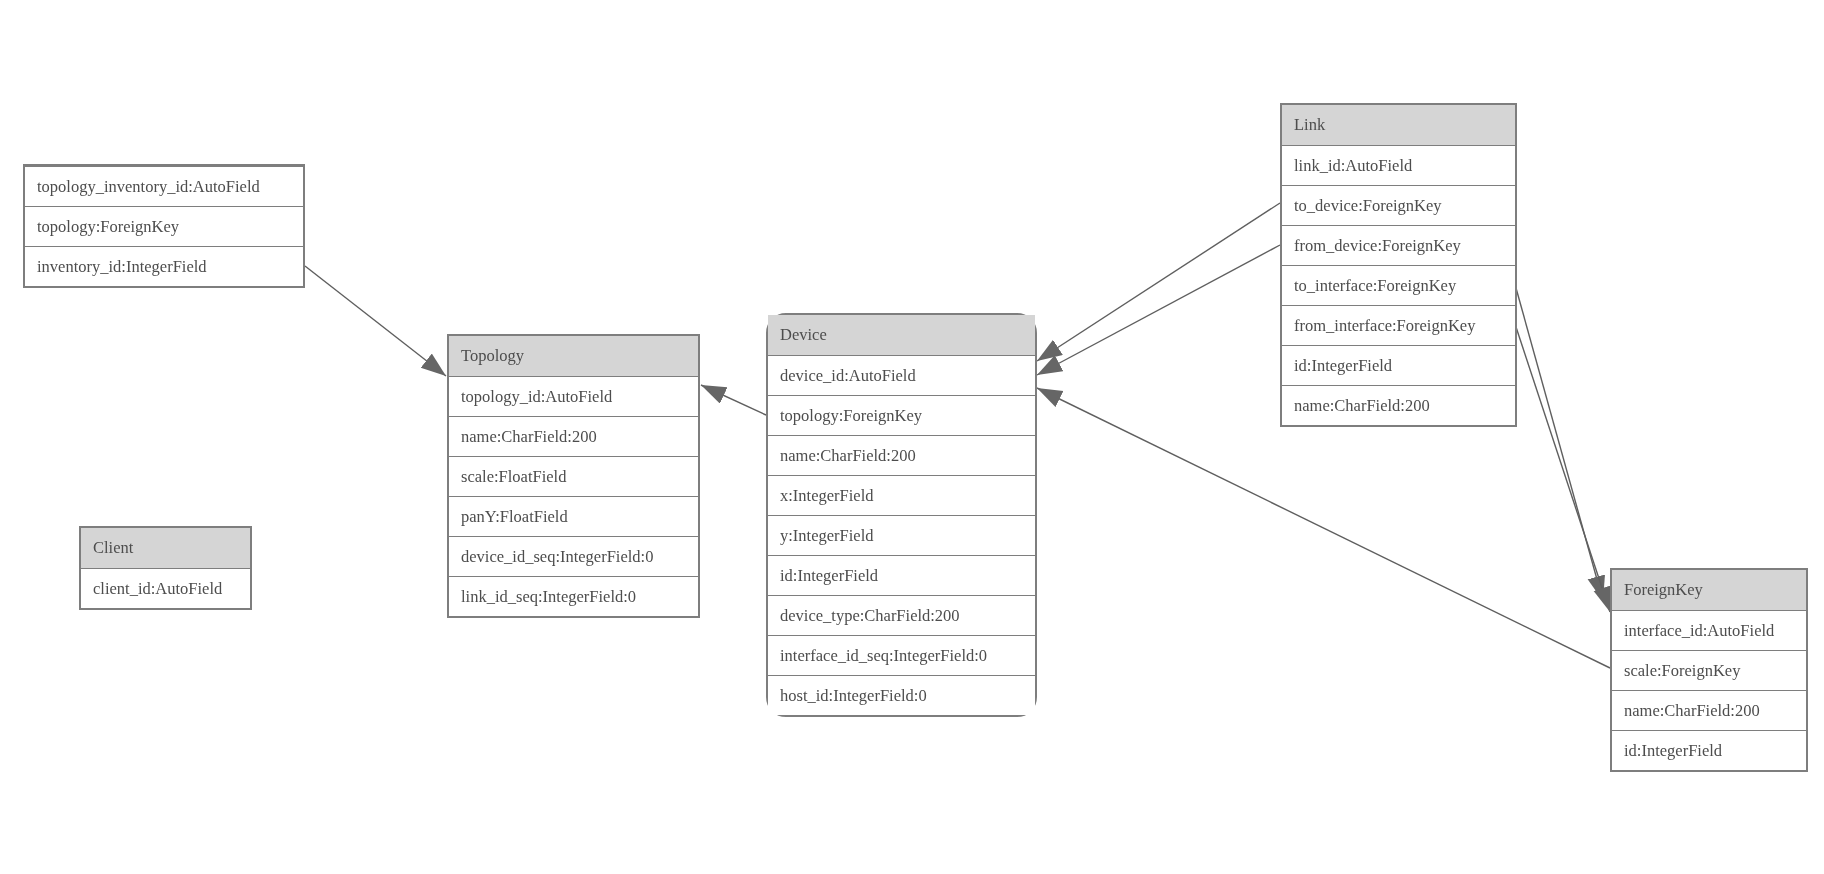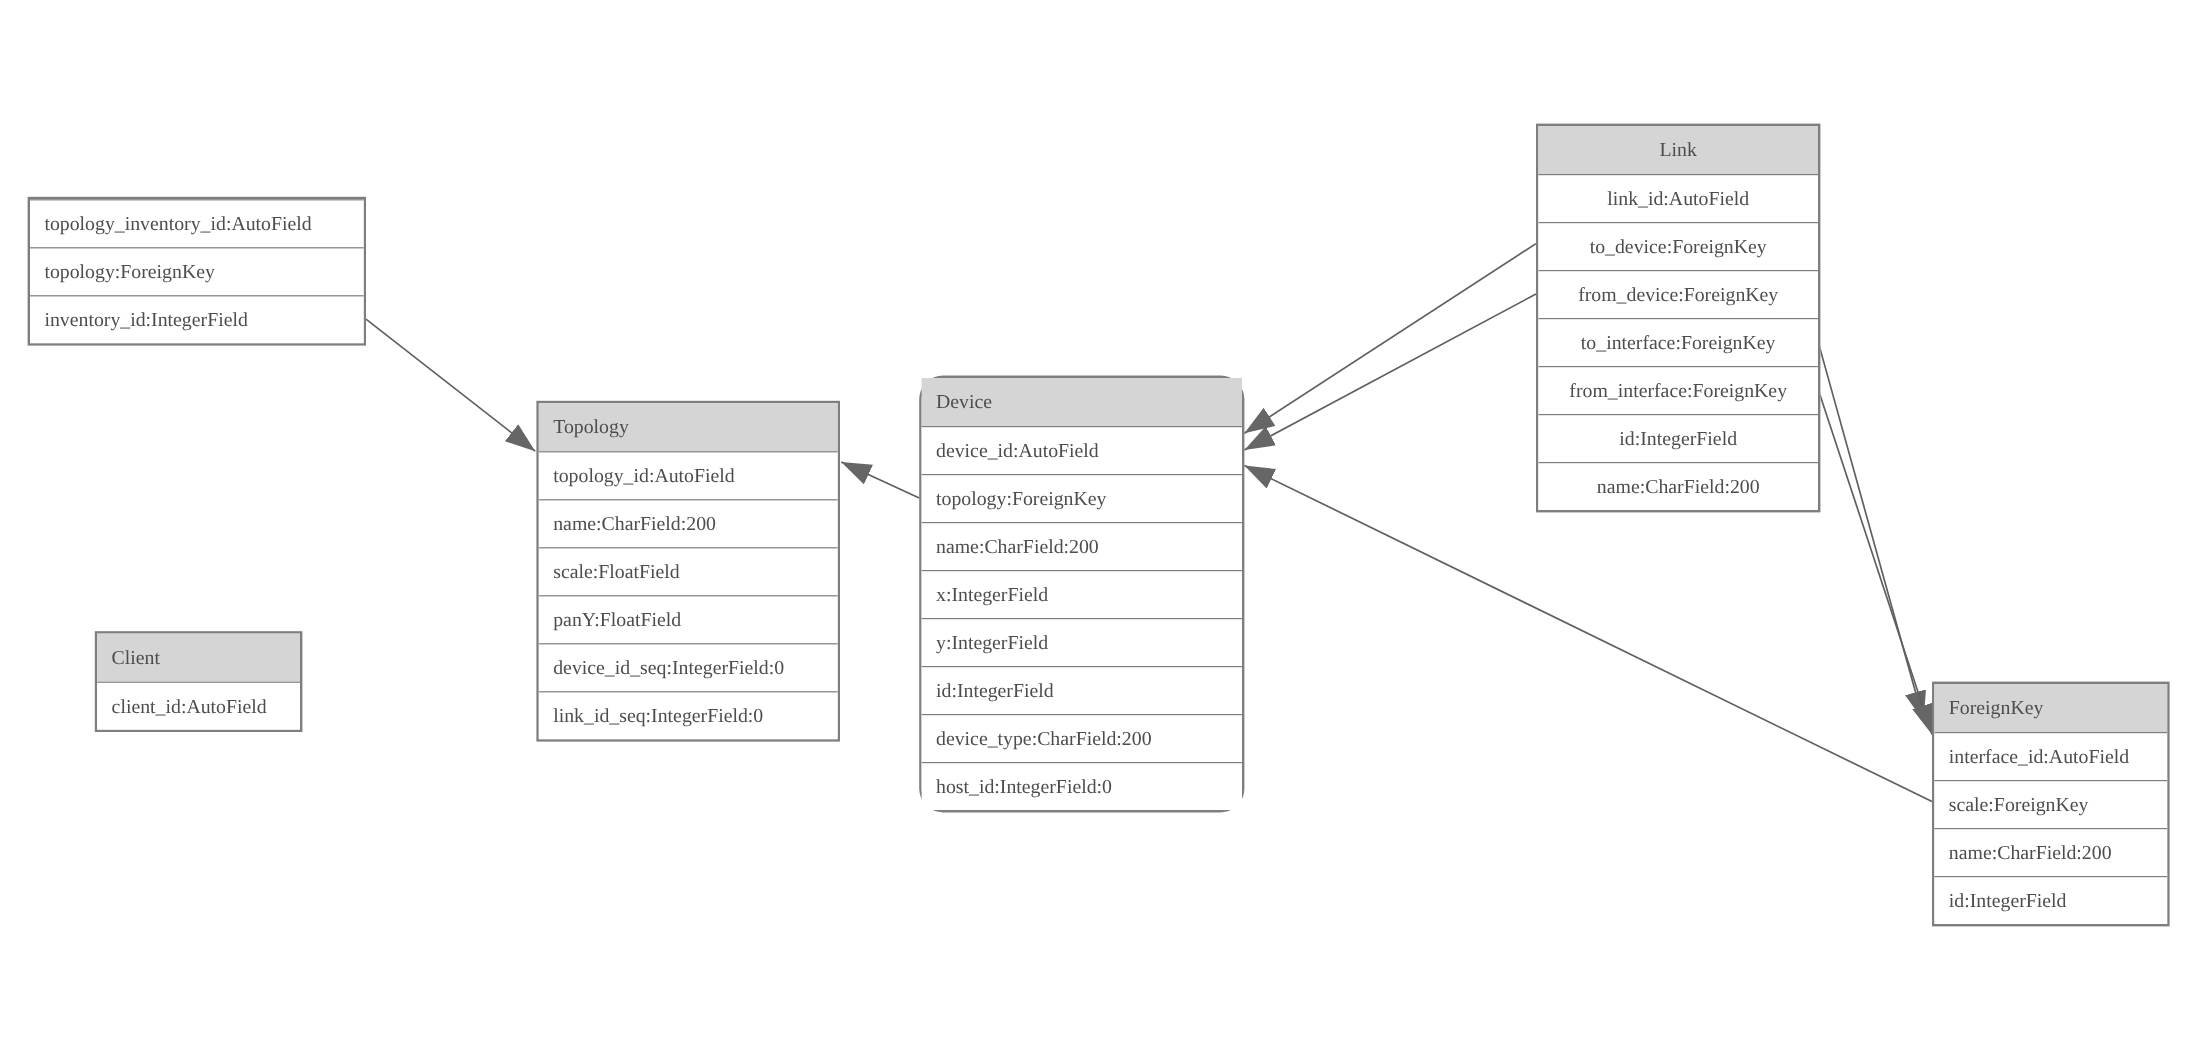--- a/index.html
+++ b/index.html
@@ -111,23 +111,24 @@
       </div>
       <div class="tbl" style="left: 766px; top: 313px; width: 267px; border-radius: 20px;">
         <div class="hdr">Device</div>
         <div class="fld">device_id:AutoField</div>
         <div class="fld">topology:ForeignKey</div>
         <div class="fld">name:CharField:200</div>
         <div class="fld">x:IntegerField</div>
         <div class="fld">y:IntegerField</div>
         <div class="fld">id:IntegerField</div>
         <div class="fld">device_type:CharField:200</div>
+        <div class="fld">interface_id_seq:IntegerField:0</div>
         <div class="fld">host_id:IntegerField:0</div>
       </div>
-      <div class="tbl" style="left: 1280px; top: 103px; width: 233px; text-align: center;">
+      <div class="tbl" style="left: 1280px; top: 103px; width: 233px;">
         <div class="hdr">Link</div>
         <div class="fld">link_id:AutoField</div>
         <div class="fld">to_device:ForeignKey</div>
         <div class="fld">from_device:ForeignKey</div>
         <div class="fld">to_interface:ForeignKey</div>
         <div class="fld">from_interface:ForeignKey</div>
         <div class="fld">id:IntegerField</div>
         <div class="fld">name:CharField:200</div>
       </div>
       <div class="tbl" style="left: 1610px; top: 568px; width: 194px;">

